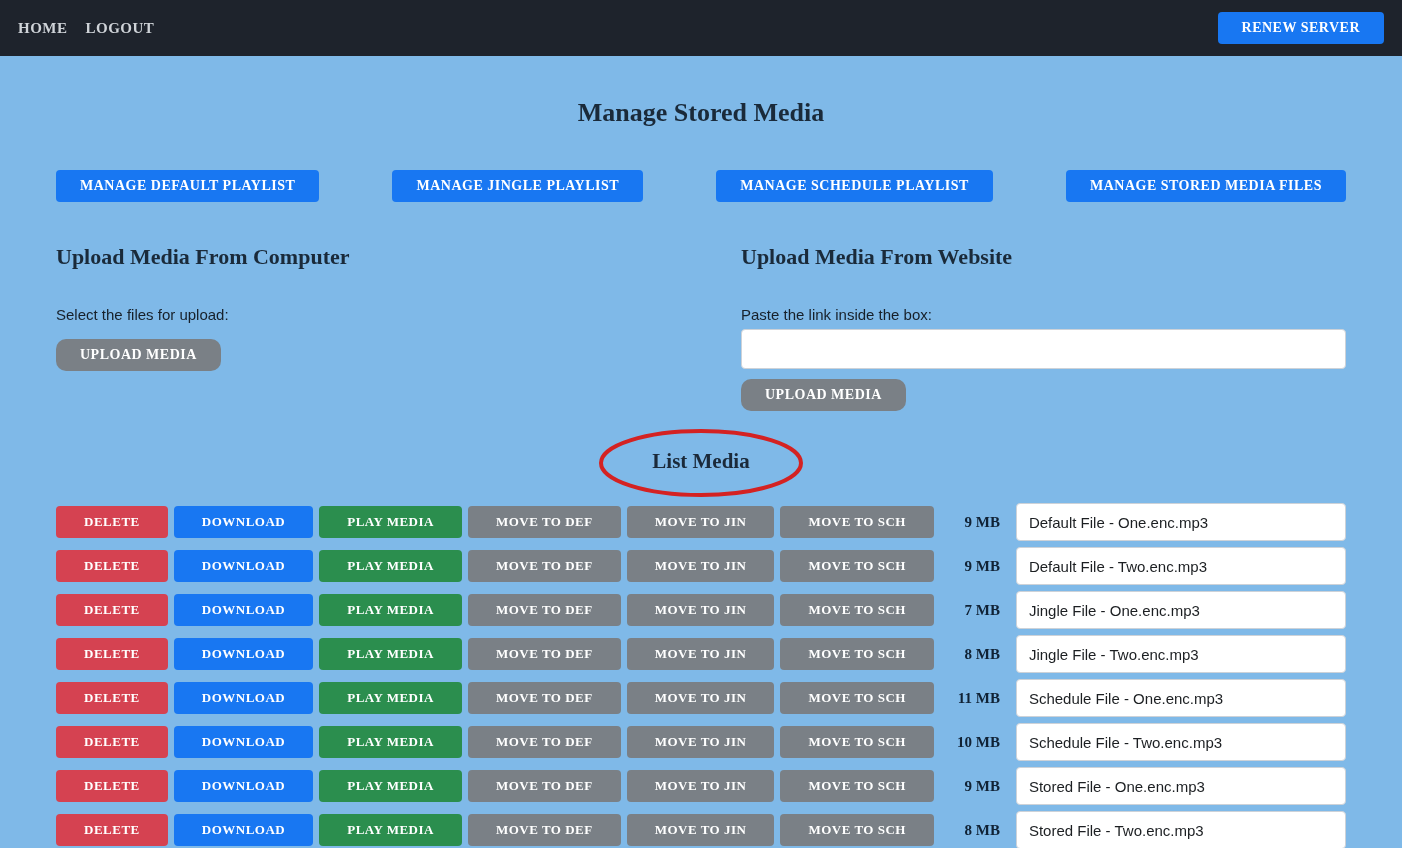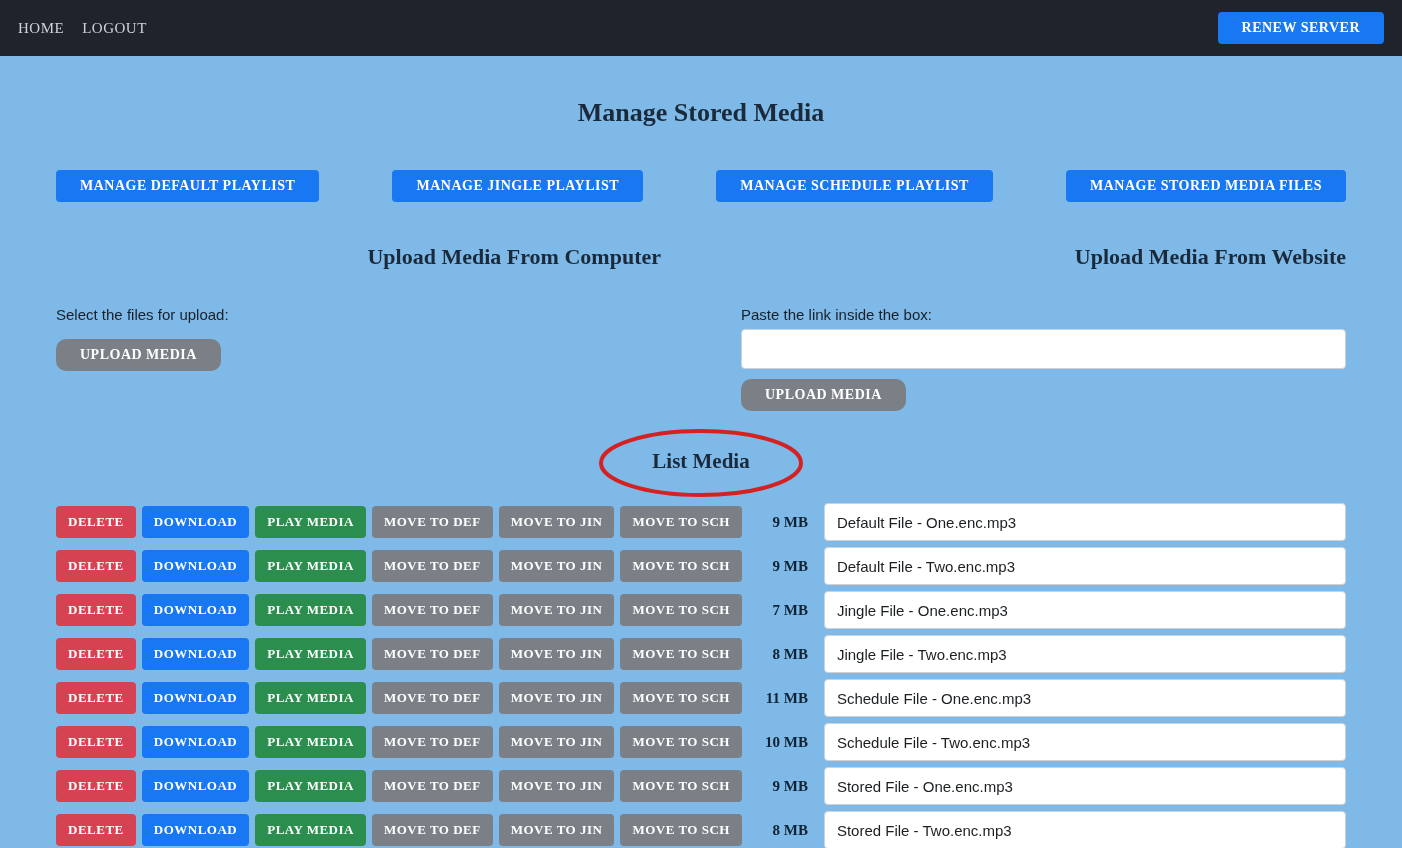--- a/index.html
+++ b/index.html
@@ -1,42 +1,42 @@
 <!DOCTYPE html>
 <html><head>
 <meta charset="utf-8">
 <style>
   * { box-sizing: border-box; }
   body { margin: 0; font-family: Georgia, "Times New Roman", serif; background: #7fb9e8; color: #1b2a3a; width: 1402px; }
   header { background: #1e232c; height: 56px; display: flex; align-items: center; justify-content: space-between; padding: 0 18px; }
-  nav.left a { color: #cfd3d8; text-decoration: none; font-weight: normal; letter-spacing: 0.5px; font-size: 15px; margin-right: 14px; }
+  nav.left a { color: #cfd3d8; text-decoration: none; font-weight: bold; letter-spacing: 0.5px; font-size: 15px; margin-right: 14px; }
   .btn { display: inline-block; color: #fff; border: none; border-radius: 4px; padding: 8px 24px; font-weight: bold; letter-spacing: 0.5px; font-size: 14px; font-family: inherit; cursor: pointer; }
   .btn-blue { background: #1877f2; }
   .btn-grey { background: #7a8086; }
   .btn-red  { background: #d54251; }
   .btn-green{ background: #2b8e4e; }
   .page { padding: 14px 56px 30px 56px; }
   .page h1 { text-align: center; font-size: 26px; margin: 28px 0 42px 0; color: #1a2a3a; font-weight: bold; }
   .tabs { display: flex; justify-content: space-between; margin-bottom: 42px; }
   .upload-row { display: flex; gap: 80px; }
   .upload-col { flex: 1; }
-  .upload-col h2 { text-align: right; font-size: 22px; margin: 0 0 34px 0; color: #1a2a3a; }
+  .upload-col h2 { text-align: left; font-size: 22px; margin: 0 0 34px 0; color: #1a2a3a; }
   .label { font-family: Arial, sans-serif; font-size: 15px; color: #17202a; margin-bottom: 6px; margin-top: 36px; }
   .filebox { background: #fff; border: 1px solid #cdd2d8; border-radius: 4px; height: 40px; display: flex; align-items: center; overflow: hidden; }
   .filebox .choose { background: #e6e8ea; border-right: 1px solid #cdd2d8; height: 100%; padding: 0 14px; display: flex; align-items: center; font-family: Arial, sans-serif; font-size: 15px; color: #2b2f33; cursor: pointer; }
   .filebox .chosen { padding: 0 14px; font-family: Arial, sans-serif; font-size: 15px; color: #2b2f33; }
   .textbox { width: 100%; background: #fff; border: 1px solid #cdd2d8; border-radius: 4px; height: 40px; padding: 0 10px; font-family: Arial, sans-serif; font-size: 15px; }
   .upload-btn { margin-top: 10px; border-radius: 10px; }
   .list-heading-wrap { position: relative; width: 100%; height: 80px; margin-top: 10px; margin-bottom: 2px; }
   .list-heading-wrap h2 { position: absolute; left: 50%; top: 50%; transform: translate(-50%,-50%); font-size: 21px; color: #1b2a3a; margin: 0; }
   .ellipse { position: absolute; left: calc(50% - 110px); top: 4px; }
   .ellipse svg { display: block; }
   .rows { display: flex; flex-direction: column; gap: 6px; }
   .mrow { display: flex; align-items: center; gap: 6px; }
-  .mrow .btn { padding: 8px 12px; font-size: 13px; }
+  .mrow .btn { padding: 8px 28px; font-size: 13px; }
   .size { width: 56px; text-align: right; font-weight: bold; font-size: 15px; margin-left: 4px; color: #102235; }
   .fname { flex: 1; background: #fff; border: 1px solid #cdd2d8; border-radius: 4px; height: 38px; display: flex; align-items: center; padding: 0 12px; font-family: Arial, sans-serif; font-size: 15px; color: #1c1f22; margin-left: 10px; }
 </style>
 </head>
 <body>
 
 <header>
   <nav class="left">
     <a href="#">HOME</a>
     <a href="#">LOGOUT</a>

